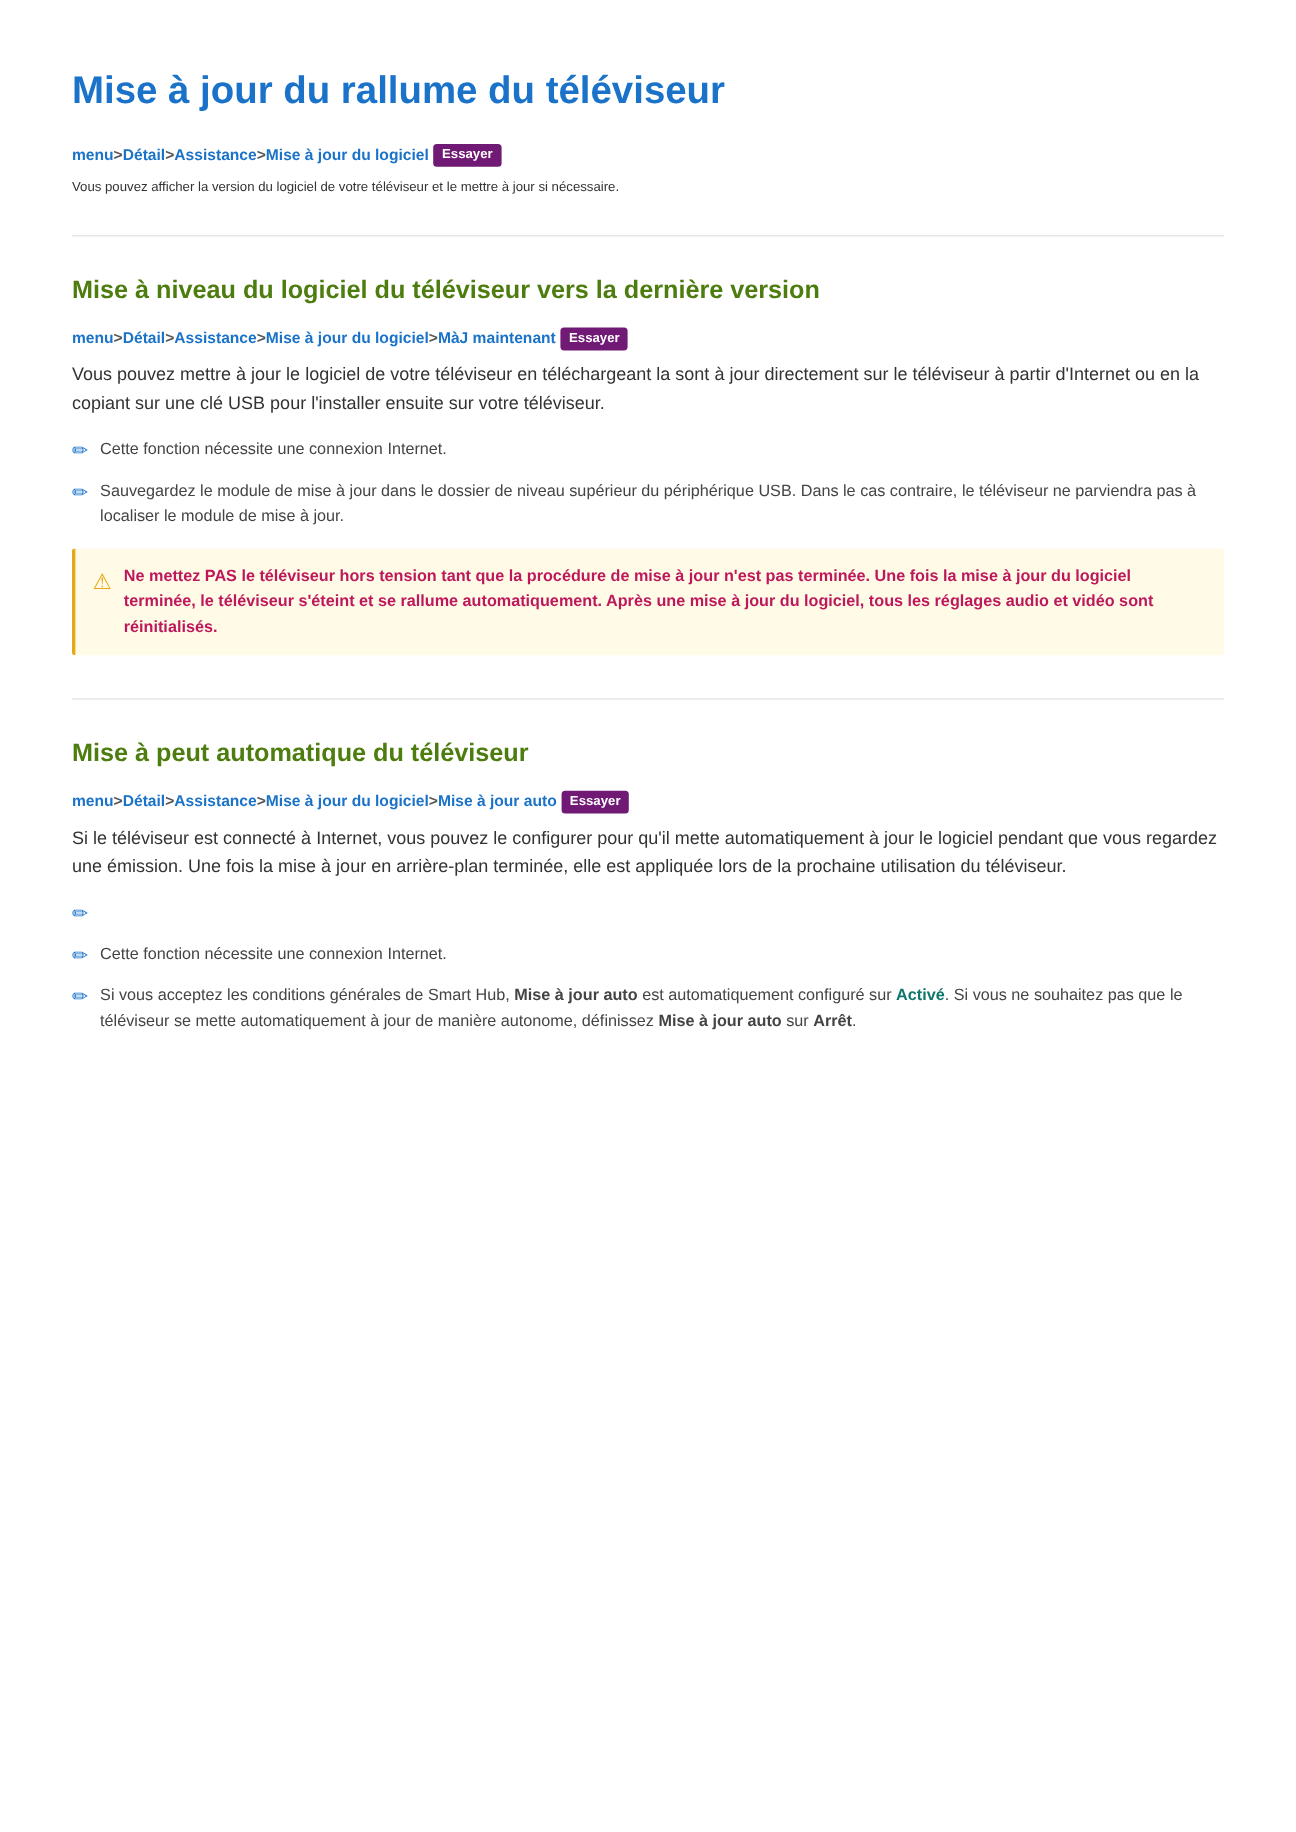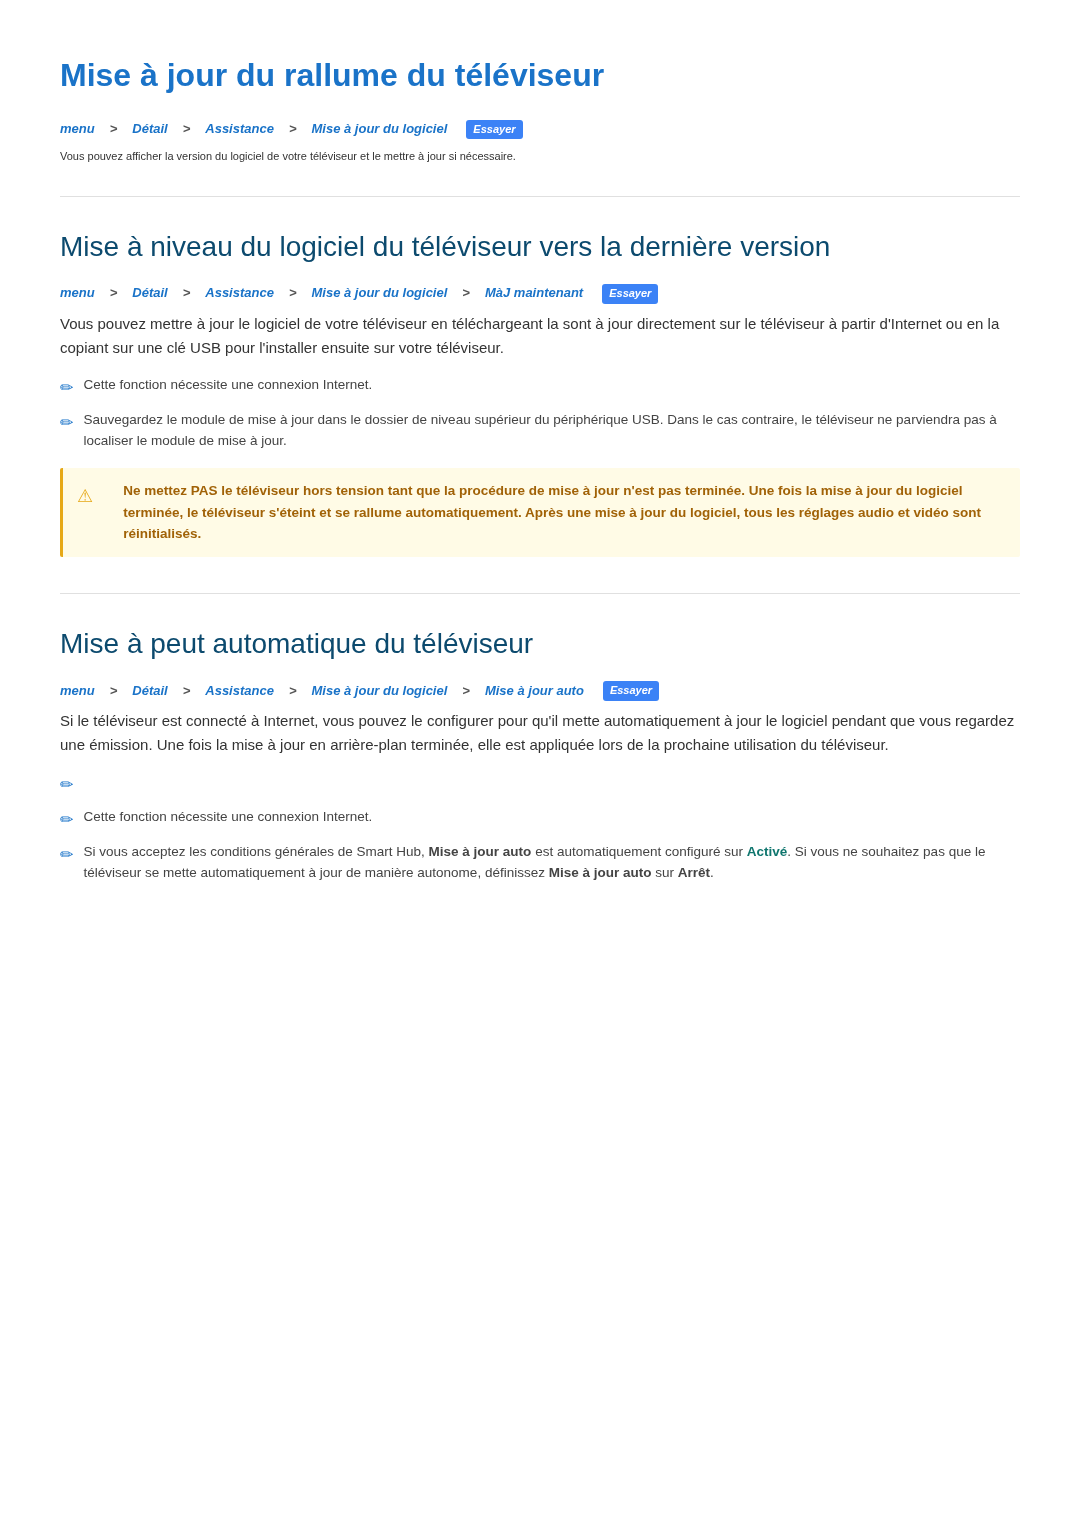--- a/index.html
+++ b/index.html
@@ -22,62 +22,61 @@
       font-size: 32px;
       font-weight: 700;
       color: #1a73c8;
       margin-bottom: 18px;
       margin-top: 10px;
     }
 
     .breadcrumb {
       display: flex;
       align-items: center;
-      gap: 15px;
+      gap: 0;
       font-size: 13px;
       margin-bottom: 8px;
       flex-wrap: wrap;
-      font-style: italic;
     }
 
     .breadcrumb .bc-item {
       color: #1a73c8;
       font-weight: 600;
     }
 
     .breadcrumb .bc-sep {
       color: #555;
       font-weight: 600;
     }
 
     .breadcrumb .bc-badge {
-      background: #3b82f6;
+      background: #701a75;
       color: #fff;
       font-size: 11px;
       font-weight: 600;
       padding: 1px 7px;
       border-radius: 3px;
       margin-left: 4px;
       text-align: right;
     }
 
     .page-desc {
       font-size: 11px;
       color: #333;
       margin-bottom: 30px;
     }
 
     .section {
       margin-bottom: 36px;
     }
 
     .section-title {
-      font-size: 28px;
-      font-weight: 400;
-      color: #0c4a6e;
+      font-size: 21px;
+      font-weight: 700;
+      color: #4d7c0f;
       margin-bottom: 14px;
     }
 
     .section-desc {
       font-size: 15px;
       color: #333;
       margin-bottom: 14px;
       line-height: 1.6;
     }
 
@@ -116,24 +115,23 @@
 
     .warning-icon {
       color: #e6a817;
       font-size: 18px;
       flex-shrink: 0;
       margin-top: 2px;
     }
 
     .warning-text {
       font-size: 13.5px;
-      color: #a16207;
+      color: #be185d;
       font-weight: 600;
       line-height: 1.6;
-      margin-left: 20px;
     }
 
     .divider {
       border: none;
       border-top: 1px solid #e0e0e0;
       margin: 28px 0;
     }
 
     .inline-bold {
       font-weight: 700;

